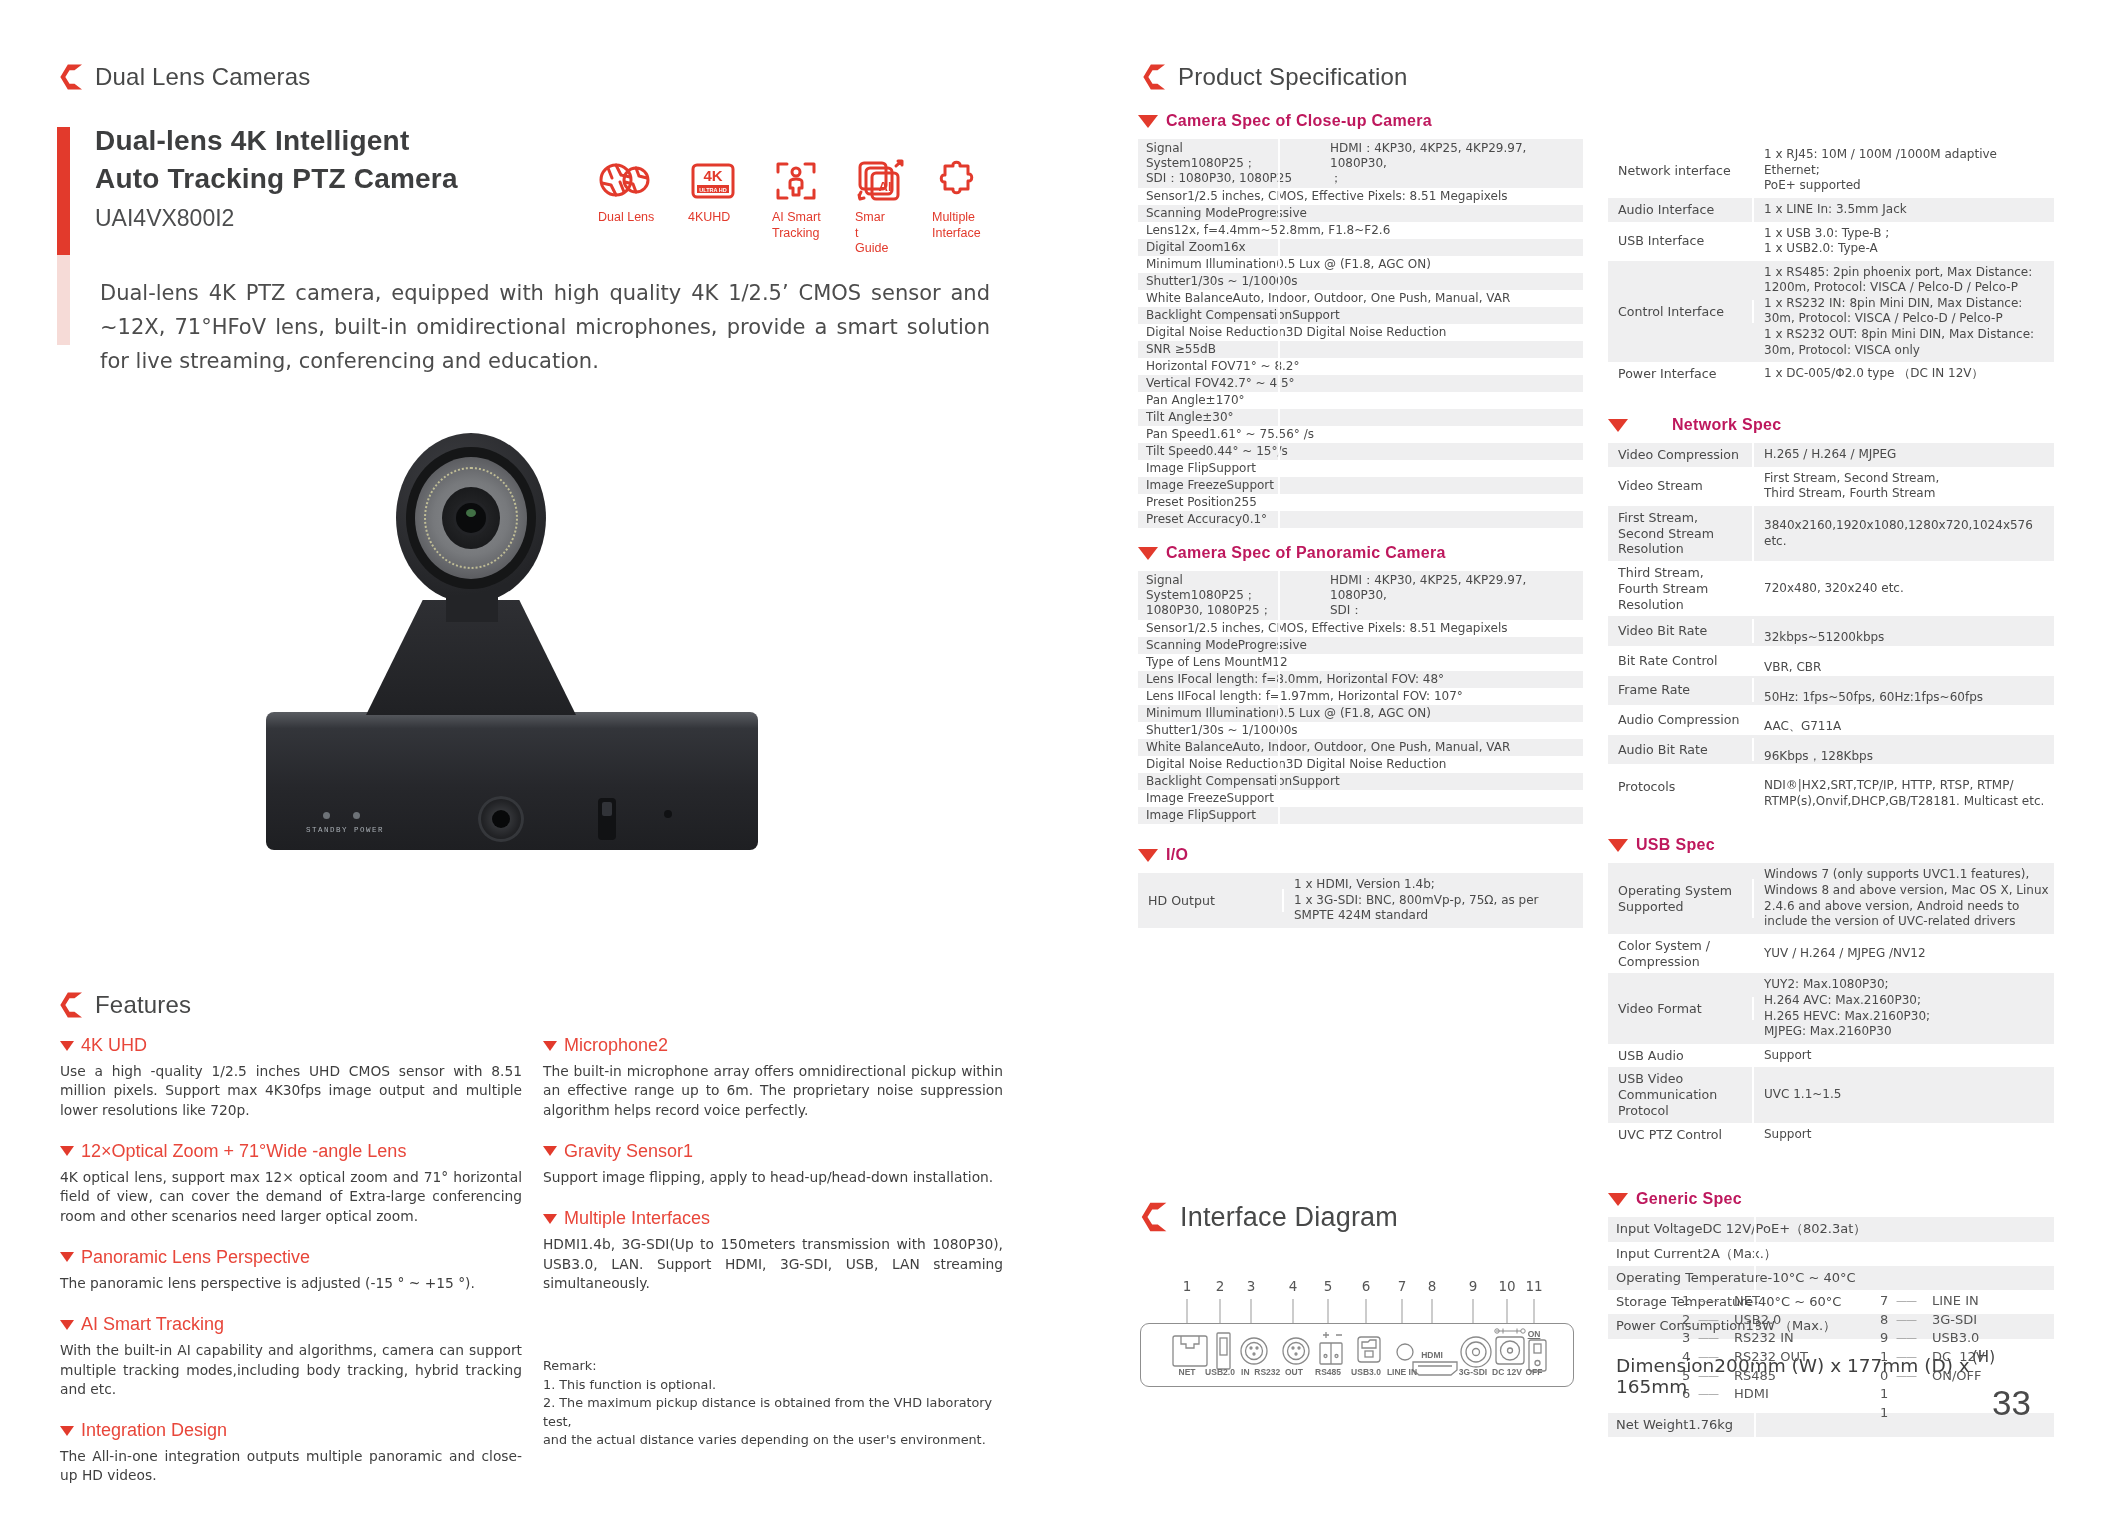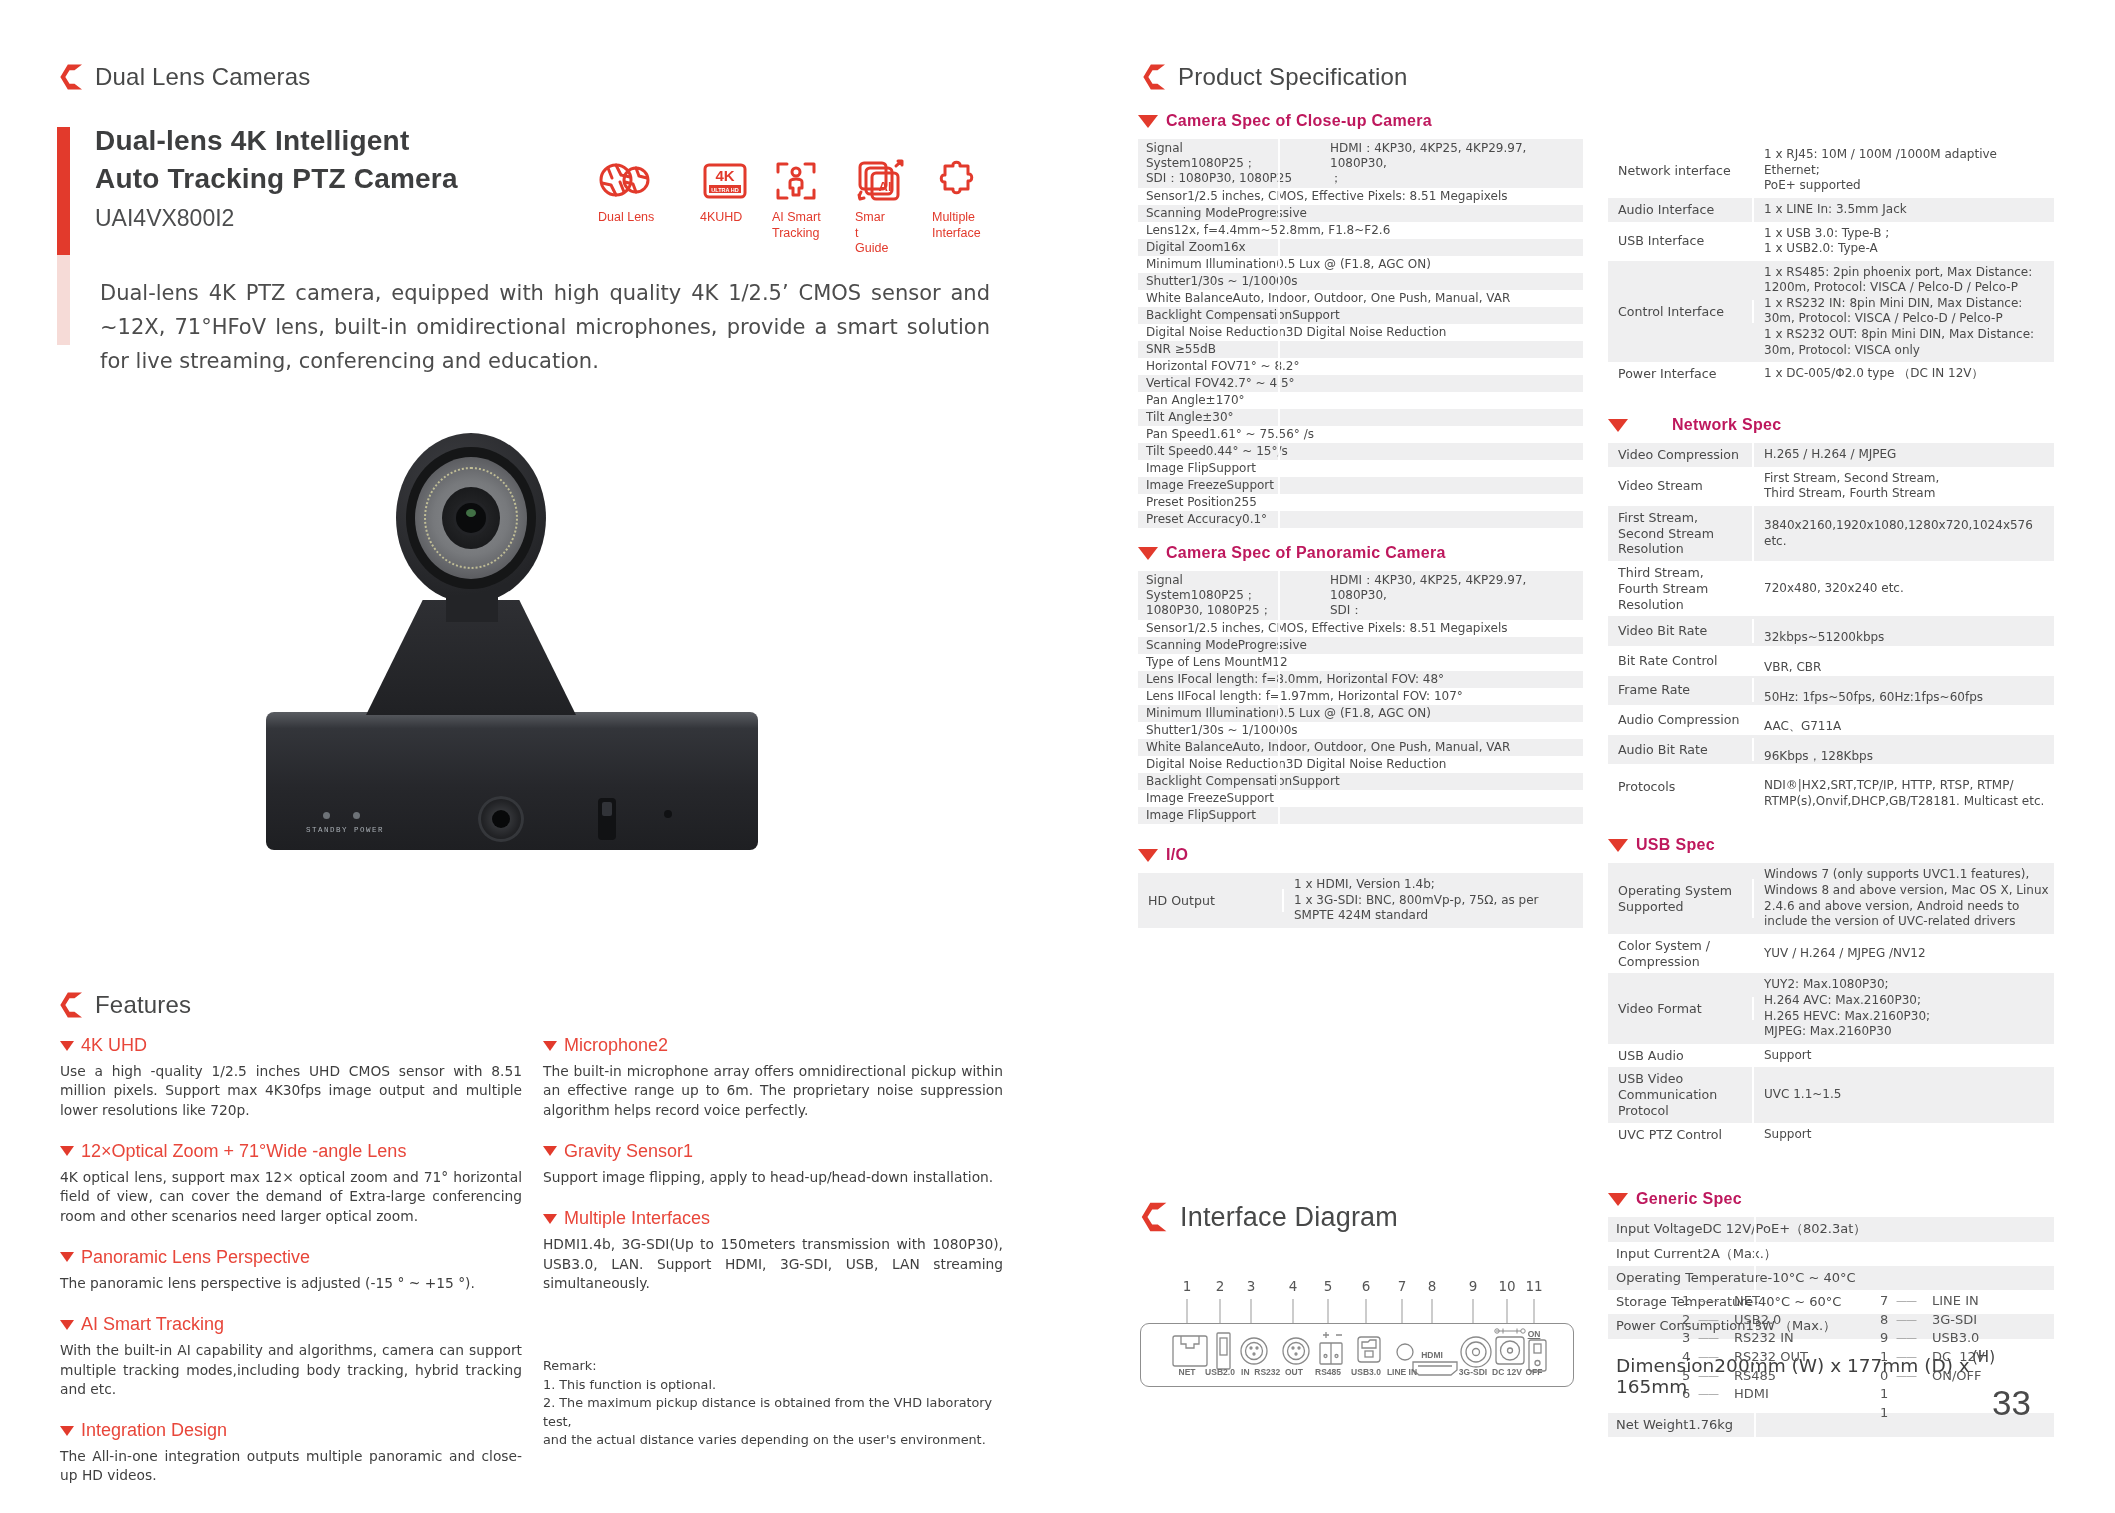--- a/index.html
+++ b/index.html
@@ -145,21 +145,21 @@
 
 <div class="badge" style="left:598px;">
   <svg width="54" height="46" viewBox="0 0 54 46" class="ic-red">
     <circle cx="18" cy="22" r="15"></circle>
       <path d="M18 7 L23 17 M32 19 L23 17 M18 37 L13 27 M4 25 L13 27 M10 10 L14 20 M26 34 L22 24"></path>
     <circle cx="38" cy="22" r="12"></circle>
       <path d="M38 10 L41 18 M49 20 L41 18 M38 34 L35 26 M27 24 L35 26"></path>
   </svg>
   <div class="badge-label">Dual Lens</div>
 </div>
-<div class="badge" style="left:688px;margin-left:12px;">
+<div class="badge" style="left:688px;">
   <svg width="50" height="46" viewBox="0 0 50 46">
     <rect x="5" y="7" width="40" height="32" rx="4" fill="none" stroke="#e23a2c" stroke-width="3"></rect>
     <text x="25" y="23" text-anchor="middle" font-size="15" font-weight="bold" fill="#e23a2c" font-family="Liberation Sans,sans-serif">4K</text>
     <rect x="9" y="27" width="32" height="8" fill="#e23a2c"></rect>
     <text x="25" y="33.5" text-anchor="middle" font-size="5.5" font-weight="bold" fill="#ffffff" font-family="Liberation Sans,sans-serif">ULTRA HD</text>
   </svg>
   <div class="badge-label">4KUHD</div>
 </div>
 <div class="badge" style="left:772px;">
   <svg width="48" height="46" viewBox="0 0 48 46" class="ic-red">

